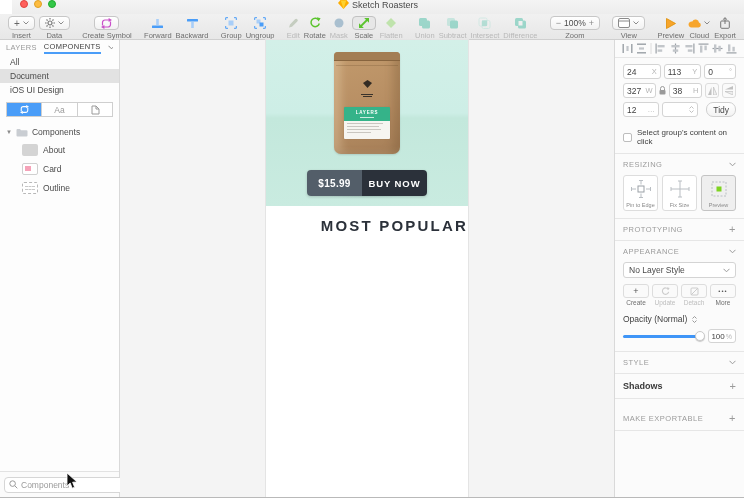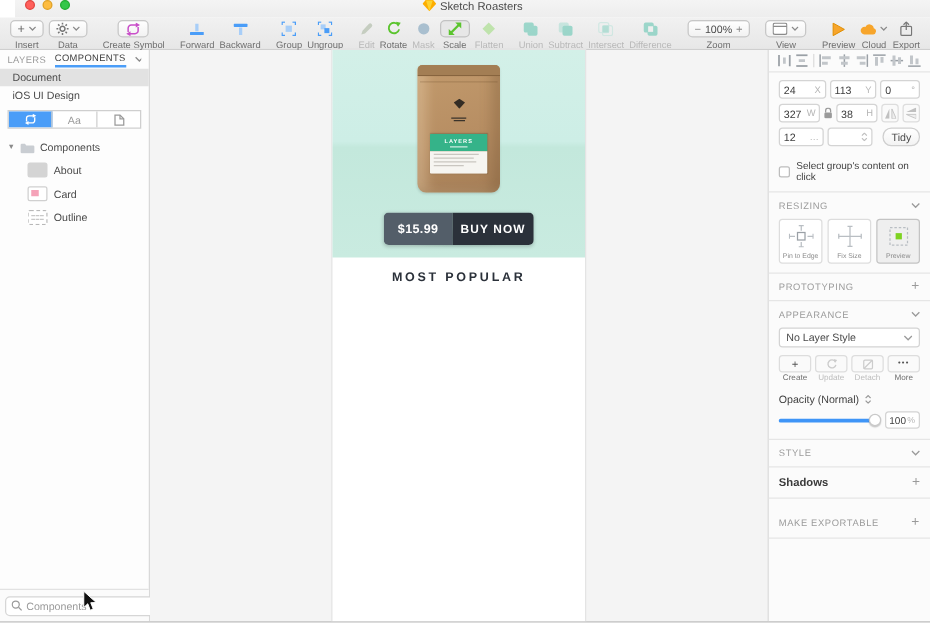--- a/index.html
+++ b/index.html
@@ -93,21 +93,21 @@
   .bag-label .green .t { font-size:4.5px; font-weight:bold; color:#fff; letter-spacing:.8px; line-height:1; }
   .bag-label .green .sub { width:14px; height:1px; background:rgba(255,255,255,.75); }
   .bag-label .white { height:18px; background:#f6f5f1; padding:2px 3px; }
   .fineline { height:1px; background:#c9c6c0; margin-bottom:2px; }
   .cta { position:absolute; top:130px; left:50%; transform:translateX(-50%); display:flex; height:26px;
          border-radius:4px; overflow:hidden; box-shadow:0 1px 3px rgba(0,0,0,.18); }
   .cta .price { width:55px; background:#535E69; color:#fff; font-size:10px; font-weight:bold;
                 display:flex; align-items:center; justify-content:center; letter-spacing:.3px; }
   .cta .buy { width:65px; background:#2B313A; color:#fff; font-size:9.5px; font-weight:bold;
               display:flex; align-items:center; justify-content:center; letter-spacing:.9px; }
-  .caption { position:absolute; top:177px; left:0; right:0; text-align:center; font-size:10px;
+  .caption { position:absolute; top:177px; left:0; right:0; text-align:right; font-size:15px;
              font-weight:bold; color:#2B313A; letter-spacing:2.2px; }
 
   
   .inspector { position:absolute; top:40px; bottom:0; right:0; width:130px; background:#fbfbfb;
                border-left:1px solid #d9d9d9; font-size:9px; color:#3f3f3f; }
   .align-row { height:18px; display:flex; align-items:center; justify-content:space-between;
                padding:0 7px; border-bottom:1px solid #e6e6e6; }
   .geo { padding:6px 8px 0 8px; }
   .geo-row { display:flex; gap:3px; margin-bottom:4px; align-items:center; }
   .fld { height:15px; border:1px solid #d4d4d4; border-radius:3px; background:#fff;
@@ -410,20 +410,21 @@
   </div>
 
   <div class="sidebar">
     <div class="sb-tabs">
       <span class="sb-tab">LAYERS</span>
       <span class="sb-tab active">COMPONENTS</span>
       <svg class="chev" width="7" height="5">
           <polyline points="0.5,0.8 3.5,3.8 6.5,0.8" stroke="#8a8a8a" fill="none"></polyline>
         </svg>
     </div>
+    <div class="sb-filter">All</div>
     <div class="sb-filter selected">Document</div>
     <div class="sb-filter">iOS UI Design</div>
     <div class="segmented">
       <span class="seg active">
           <svg width="11" height="9" viewBox="0 0 13 11">
             <path d="M2.5 7.5 V4.5 A2.5 2.5 0 0 1 5 2 H9" fill="none" stroke="#ffffff" stroke-width="1.3"></path>
             <polygon points="8.6,0 12,2 8.6,4" fill="#ffffff"></polygon>
             <path d="M10.5 3.5 V6.5 A2.5 2.5 0 0 1 8 9 H4" fill="none" stroke="#ffffff" stroke-width="1.3"></path>
             <polygon points="4.4,7 1,9 4.4,11" fill="#ffffff"></polygon>
           </svg>

